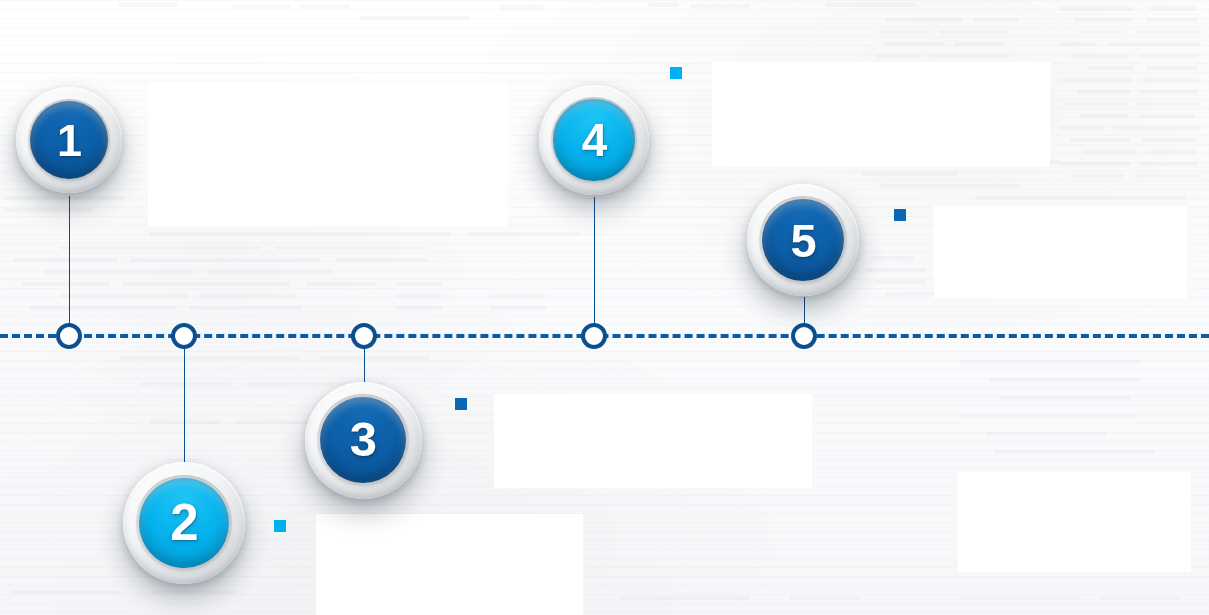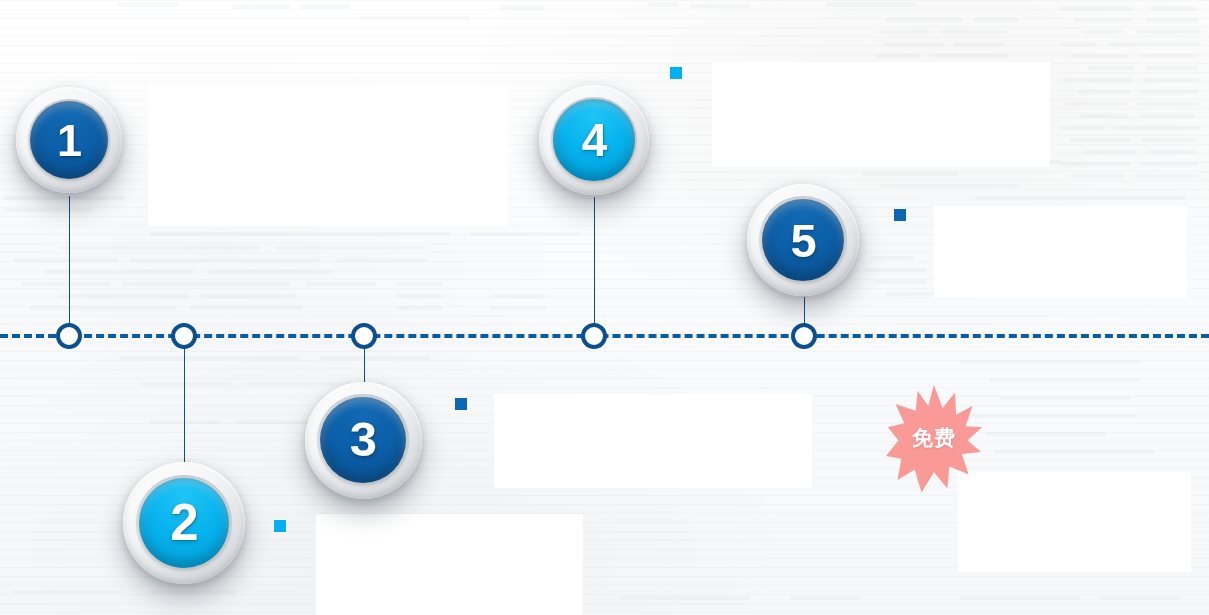--- a/index.html
+++ b/index.html
@@ -313,19 +313,13 @@
           <span class="puck-num" style="font-size: 46px;">4</span>
         </div>
       </div>
       <div class="puck" style="left: 747px; top: 184px; width: 112px; height: 112px;">
         <div class="disc dark">
           <span class="puck-num" style="font-size: 47px;">5</span>
         </div>
       </div>
     </div>
 
-  <div class="burst" id="free-badge" style="left: 886px; top: 383px; width: 96px; height: 110px;">
-    <svg viewBox="0 0 100 116" preserveAspectRatio="none">
-      <polygon id="burst-poly" points="50,2 59,26 72,10 73,33 90,24 83,45 100,46 85,60 99,72 79,74 86,95 66,87 64,110 50,93 37,114 30,90 12,101 16,79 0,76 13,60 2,46 19,42 10,22 31,29 33,8 44,24" fill="#fa9a96"></polygon>
-    </svg>
-    <span class="burst-label" id="burst-label">免费</span>
-  </div>
 </div>
 
 </body></html>

